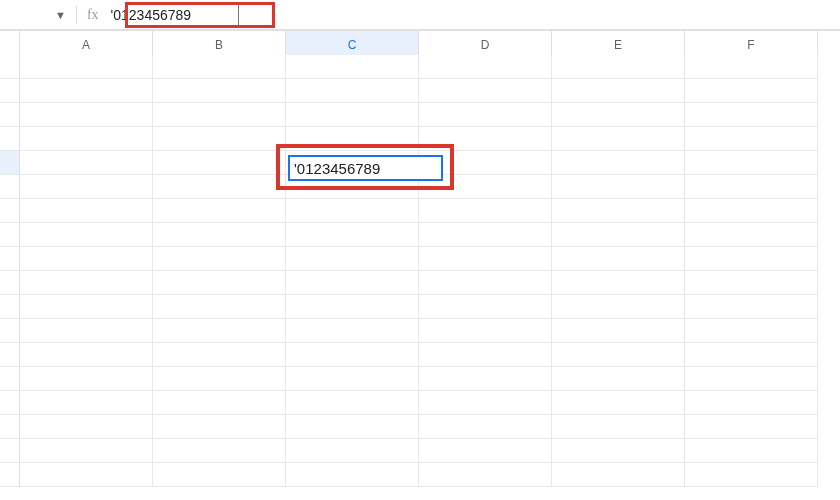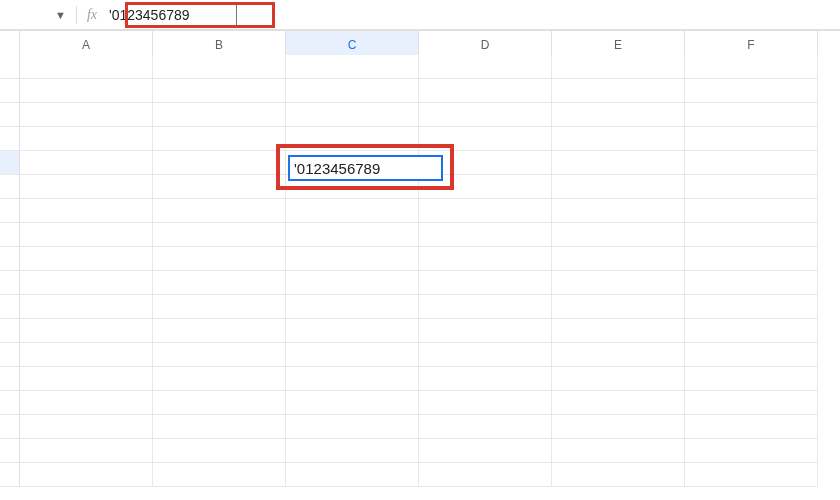--- a/index.html
+++ b/index.html
@@ -8,21 +8,21 @@
   .formula-bar {
     height: 30px;
     display: flex;
     align-items: center;
     padding: 0 0 0 55px;
     border-bottom: 1px solid #e0e0e0;
   }
   .name-box-area { display: flex; align-items: center; gap: 10px; }
   .name-caret { color: #5f6368; font-size: 11px; }
   .divider-v { width: 1px; height: 18px; background: #dadce0; margin: 0 10px; }
-  .fx-label { font-style: italic; color: #9aa0a6; font-size: 14px; font-family: Georgia, serif; }
+  .fx-label { color: #9aa0a6; font-size: 14px; font-family: Georgia, serif; }
 
   .formula-input-wrap {
     margin-left: 10px;
     height: 22px;
     display: flex;
     align-items: center;
   }
   .formula-input {
     border: none;
     outline: none;

